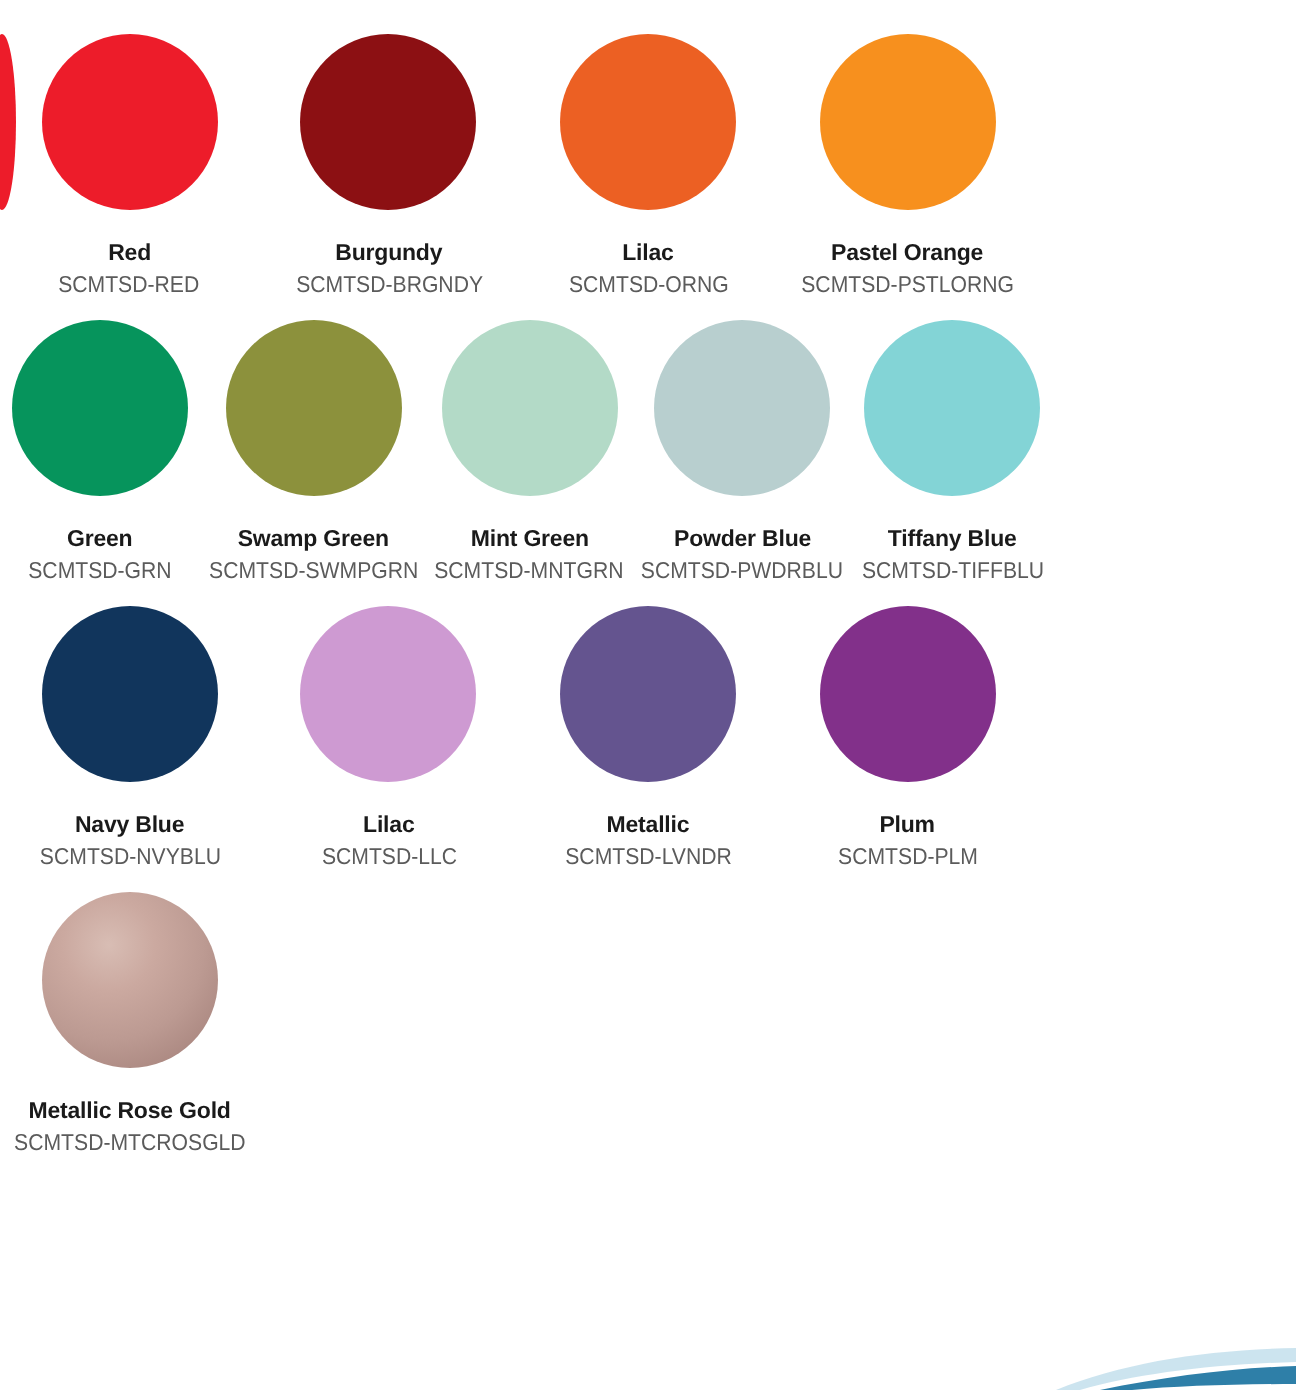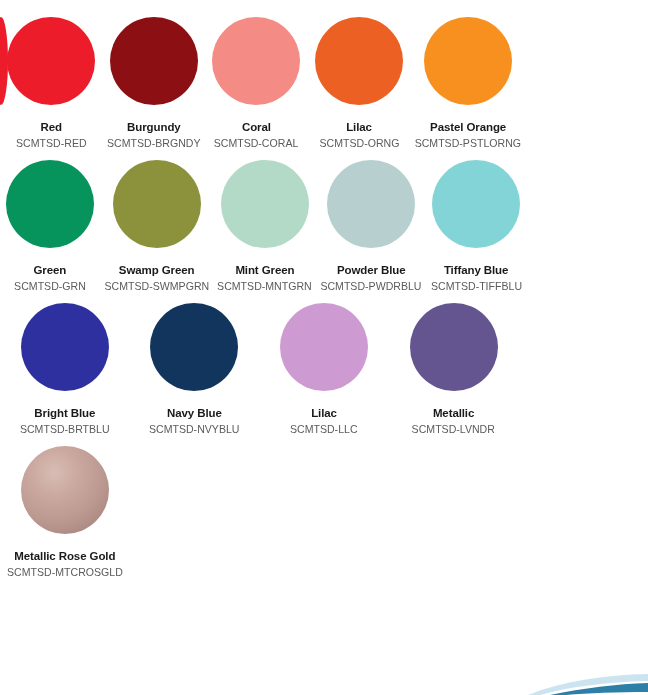--- a/index.html
+++ b/index.html
@@ -102,25 +102,20 @@
           <div class="swatch-circle" style="background: rgb(237, 28, 42);"></div>
           <div class="swatch-name">Red</div>
           <div class="swatch-code">SCMTSD-RED</div>
         </div>
         <div class="swatch-cell">
           <div class="swatch-circle" style="background: rgb(140, 16, 19);"></div>
           <div class="swatch-name">Burgundy</div>
           <div class="swatch-code">SCMTSD-BRGNDY</div>
         </div>
         <div class="swatch-cell">
-          <div class="swatch-circle" style="background: rgb(244, 139, 133);"></div>
-          <div class="swatch-name">Coral</div>
-          <div class="swatch-code">SCMTSD-CORAL</div>
-        </div>
-        <div class="swatch-cell">
           <div class="swatch-circle" style="background: rgb(236, 96, 35);"></div>
           <div class="swatch-name">Lilac</div>
           <div class="swatch-code">SCMTSD-ORNG</div>
         </div>
         <div class="swatch-cell">
           <div class="swatch-circle" style="background: rgb(247, 144, 30);"></div>
           <div class="swatch-name">Pastel Orange</div>
           <div class="swatch-code">SCMTSD-PSTLORNG</div>
         </div>
       </div>
@@ -146,38 +141,38 @@
           <div class="swatch-code">SCMTSD-PWDRBLU</div>
         </div>
         <div class="swatch-cell">
           <div class="swatch-circle" style="background: rgb(131, 212, 214);"></div>
           <div class="swatch-name">Tiffany Blue</div>
           <div class="swatch-code">SCMTSD-TIFFBLU</div>
         </div>
       </div>
       <div class="swatch-row">
         <div class="swatch-cell">
-          <div class="swatch-circle" style="background: rgb(47, 48, 160);"></div>
-          <div class="swatch-name">Bright Blue</div>
-          <div class="swatch-code">SCMTSD-BRTBLU</div>
-        </div>
-        <div class="swatch-cell">
           <div class="swatch-circle" style="background: rgb(17, 53, 92);"></div>
           <div class="swatch-name">Navy Blue</div>
           <div class="swatch-code">SCMTSD-NVYBLU</div>
         </div>
         <div class="swatch-cell">
           <div class="swatch-circle" style="background: rgb(206, 154, 210);"></div>
           <div class="swatch-name">Lilac</div>
           <div class="swatch-code">SCMTSD-LLC</div>
         </div>
         <div class="swatch-cell">
           <div class="swatch-circle" style="background: rgb(100, 84, 143);"></div>
           <div class="swatch-name">Metallic</div>
           <div class="swatch-code">SCMTSD-LVNDR</div>
+        </div>
+        <div class="swatch-cell">
+          <div class="swatch-circle" style="background: rgb(130, 48, 138);"></div>
+          <div class="swatch-name">Plum</div>
+          <div class="swatch-code">SCMTSD-PLM</div>
         </div>
       </div>
       <div class="swatch-row">
         <div class="swatch-cell">
           <div class="swatch-circle" style="background: radial-gradient(circle at 38% 30%, rgb(216, 189, 180) 0%, rgb(203, 169, 160) 28%, rgb(188, 154, 146) 58%, rgb(168, 133, 126) 86%, rgb(156, 122, 116) 100%);"></div>
           <div class="swatch-name">Metallic Rose Gold</div>
           <div class="swatch-code">SCMTSD-MTCROSGLD</div>
         </div>
       </div>
     </div>

